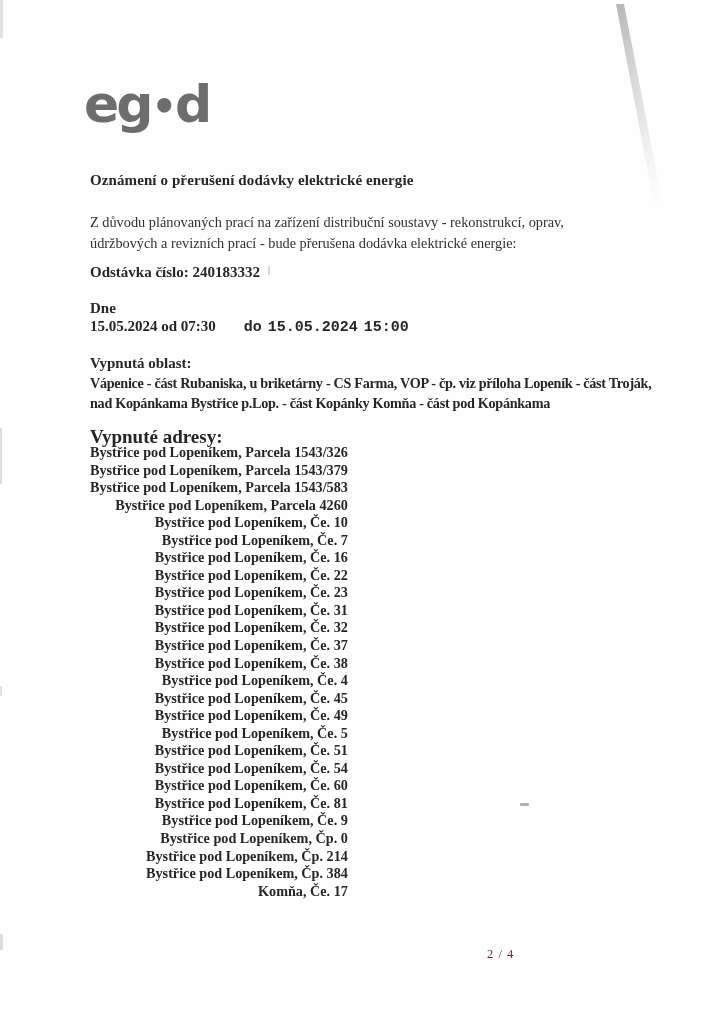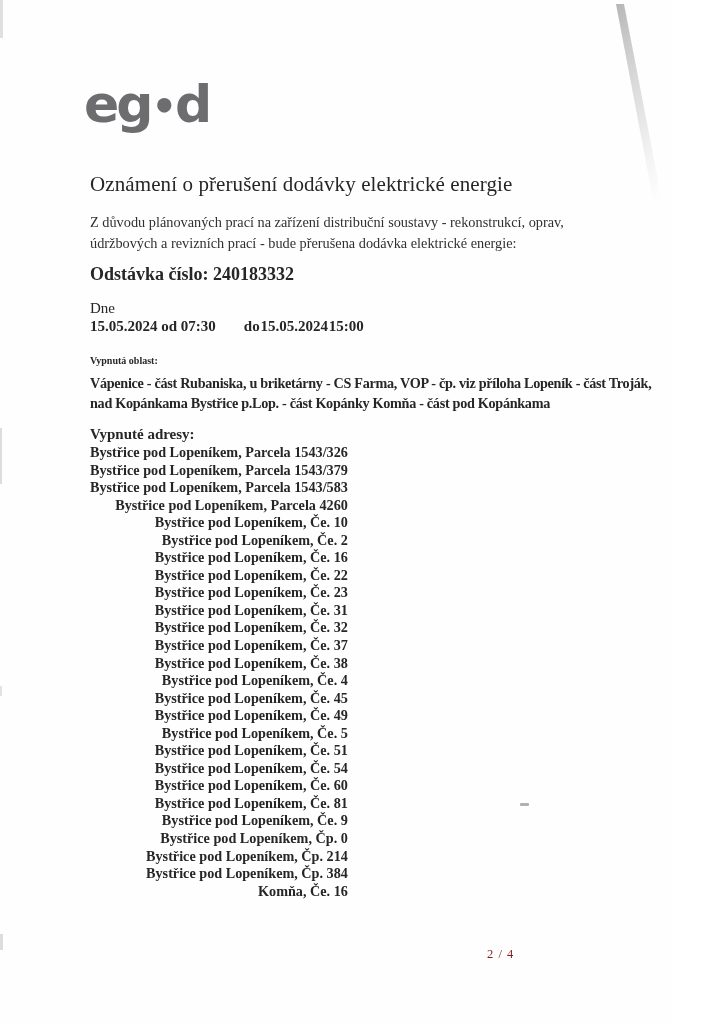--- a/index.html
+++ b/index.html
@@ -35,83 +35,84 @@
     font-size: 40px;
     vertical-align: 2px;
     padding: 0 1px;
   }
 
   
   .doc-title {
     position: absolute;
     top: 172px;
     left: 90px;
-    font-size: 21px;
-    font-weight: normal;
+    font-size: 15px;
+    font-weight: bold;
     letter-spacing: 0.1px;
     white-space: nowrap;
   }
   .intro {
     position: absolute;
     top: 212px;
     left: 90px;
     width: 540px;
     font-size: 14.3px;
     line-height: 21px;
     color: #303030;
   }
   .outage-number {
     position: absolute;
     top: 264px;
     left: 90px;
-    font-size: 18px;
+    font-size: 15px;
     font-weight: bold;
   }
   .date-label {
     position: absolute;
     top: 300px;
     left: 90px;
     font-size: 15px;
-    font-weight: normal;
+    font-weight: bold;
     text-align: center;
   }
   .date-line {
     position: absolute;
     top: 318px;
     left: 90px;
     font-size: 15px;
     font-weight: bold;
     white-space: nowrap;
   }
   .date-line .to {
     margin-left: 28px;
     word-spacing: -3px;
+    font-family: Liberation Mono, monospace;
   }
   .area-label {
     position: absolute;
     top: 355px;
     left: 90px;
-    font-size: 10px;
+    font-size: 15px;
     font-weight: bold;
   }
   .area-lines {
     position: absolute;
     top: 374px;
     left: 90px;
     font-size: 14.2px;
     font-weight: bold;
     line-height: 19.5px;
     letter-spacing: -0.3px;
     white-space: nowrap;
   }
   .addresses-label {
     position: absolute;
     top: 426px;
     left: 90px;
-    font-size: 15px;
+    font-size: 19px;
     font-weight: bold;
   }
   .address-list {
     position: absolute;
     top: 444px;
     left: 90px;
     font-size: 14.2px;
     font-weight: bold;
     line-height: 17.55px;
     white-space: nowrap;
@@ -207,38 +208,38 @@
     <div>nad Kopánkama Bystřice p.Lop. - část Kopánky Komňa - část pod Kopánkama</div>
   </div>
 
   <div class="addresses-label">Vypnuté adresy:</div>
   <div class="address-list">
       <div>Bystřice pod Lopeníkem, Parcela 1543/326</div>
       <div>Bystřice pod Lopeníkem, Parcela 1543/379</div>
       <div>Bystřice pod Lopeníkem, Parcela 1543/583</div>
       <div>Bystřice pod Lopeníkem, Parcela 4260</div>
       <div>Bystřice pod Lopeníkem, Če. 10</div>
-      <div>Bystřice pod Lopeníkem, Če. 2</div>
+      <div>Bystřice pod Lopeníkem, Če. 7</div>
       <div>Bystřice pod Lopeníkem, Če. 16</div>
       <div>Bystřice pod Lopeníkem, Če. 22</div>
       <div>Bystřice pod Lopeníkem, Če. 23</div>
       <div>Bystřice pod Lopeníkem, Če. 31</div>
       <div>Bystřice pod Lopeníkem, Če. 32</div>
       <div>Bystřice pod Lopeníkem, Če. 37</div>
       <div>Bystřice pod Lopeníkem, Če. 38</div>
       <div>Bystřice pod Lopeníkem, Če. 4</div>
       <div>Bystřice pod Lopeníkem, Če. 45</div>
       <div>Bystřice pod Lopeníkem, Če. 49</div>
       <div>Bystřice pod Lopeníkem, Če. 5</div>
       <div>Bystřice pod Lopeníkem, Če. 51</div>
       <div>Bystřice pod Lopeníkem, Če. 54</div>
       <div>Bystřice pod Lopeníkem, Če. 60</div>
       <div>Bystřice pod Lopeníkem, Če. 81</div>
       <div>Bystřice pod Lopeníkem, Če. 9</div>
       <div>Bystřice pod Lopeníkem, Čp. 0</div>
       <div>Bystřice pod Lopeníkem, Čp. 214</div>
       <div>Bystřice pod Lopeníkem, Čp. 384</div>
-      <div>Komňa, Če. 16</div>
+      <div>Komňa, Če. 17</div>
     </div>
 
   <div class="page-number">2 / 4</div>
 
 </div>
 
 </body></html>

